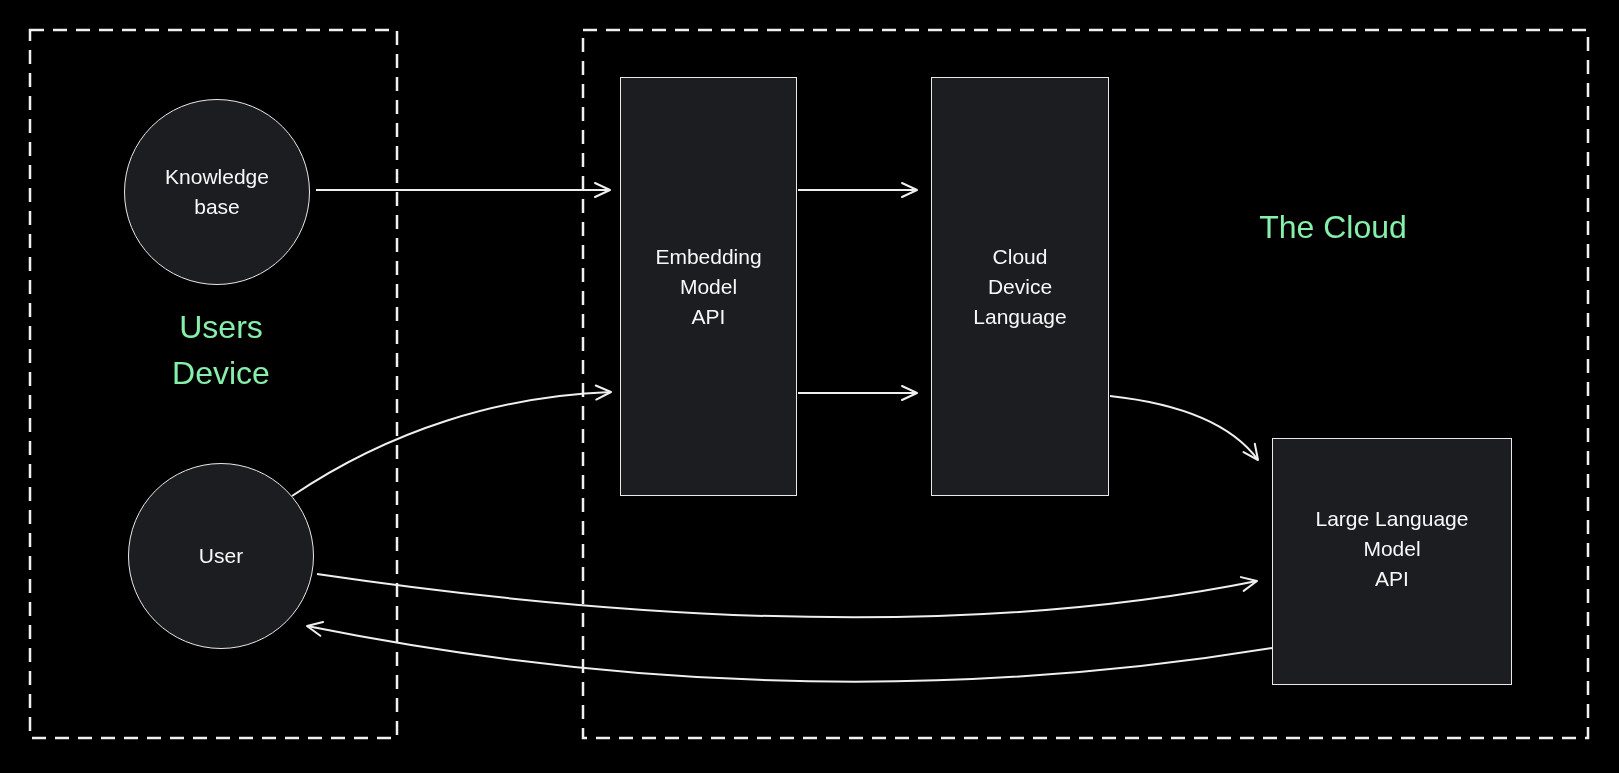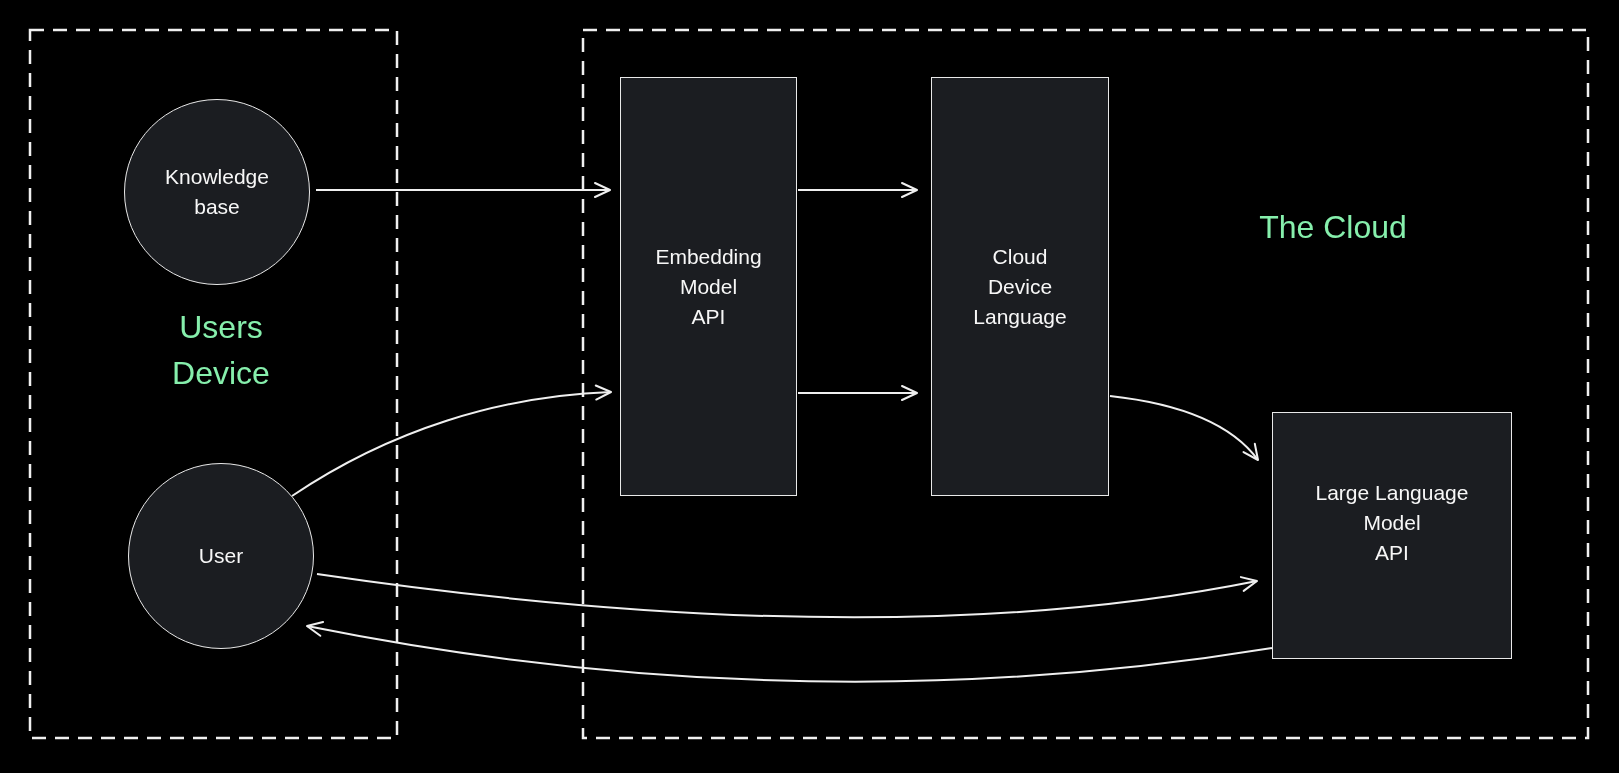--- a/index.html
+++ b/index.html
@@ -34,21 +34,21 @@
     text-align: center;
     font-size: 21px;
     line-height: 30px;
     color: #f7f7f7;
   }
   .node.circle { border-radius: 50%; }
   .node-knowledge { left: 124px; top: 99px;  width: 186px; height: 186px; }
   .node-user      { left: 128px; top: 463px; width: 186px; height: 186px; }
   .node-embedding { left: 620px; top: 77px;  width: 177px; height: 419px; }
   .node-vector    { left: 931px; top: 77px;  width: 178px; height: 419px; }
-  .node-llm       { left: 1272px; top: 412px; width: 240px; height: 247px; padding-bottom: 26px; }
+  .node-llm       { left: 1272px; top: 438px; width: 240px; height: 247px; padding-bottom: 26px; }
   .group-label {
     position: absolute;
     text-align: center;
     font-size: 32px;
     line-height: 46px;
     color: #86efac;
   }
   .label-users-device { left: 71px;   top: 304px; width: 300px; }
   .label-the-cloud    { left: 1183px; top: 204px; width: 300px; }
 </style>

